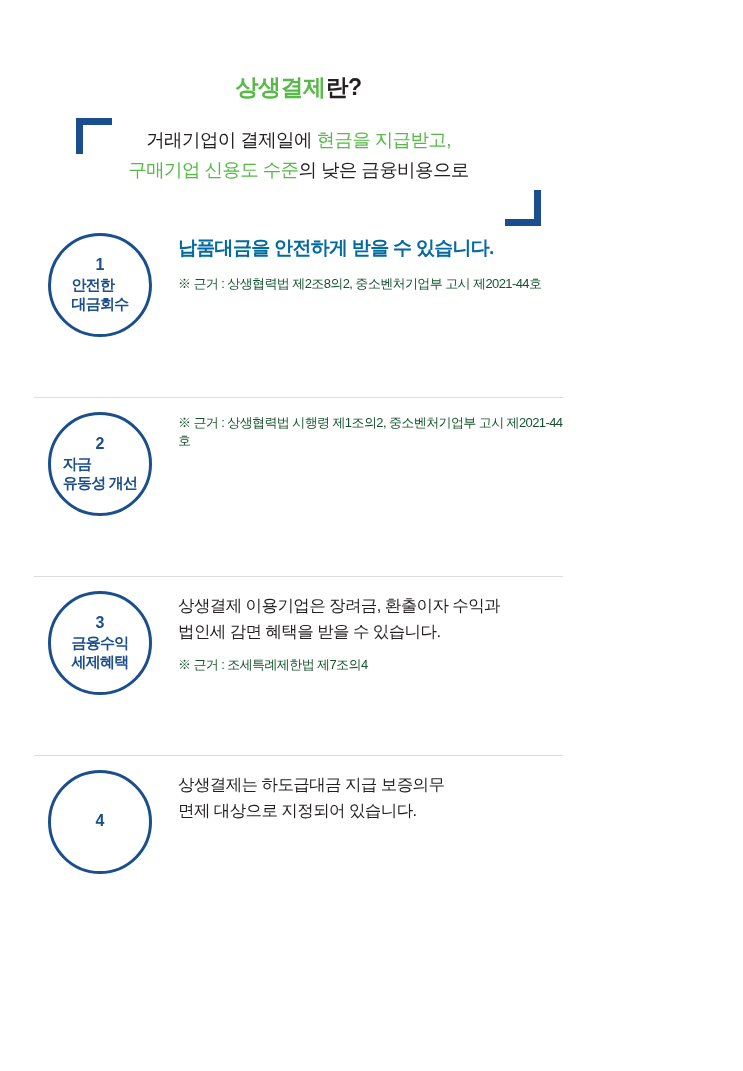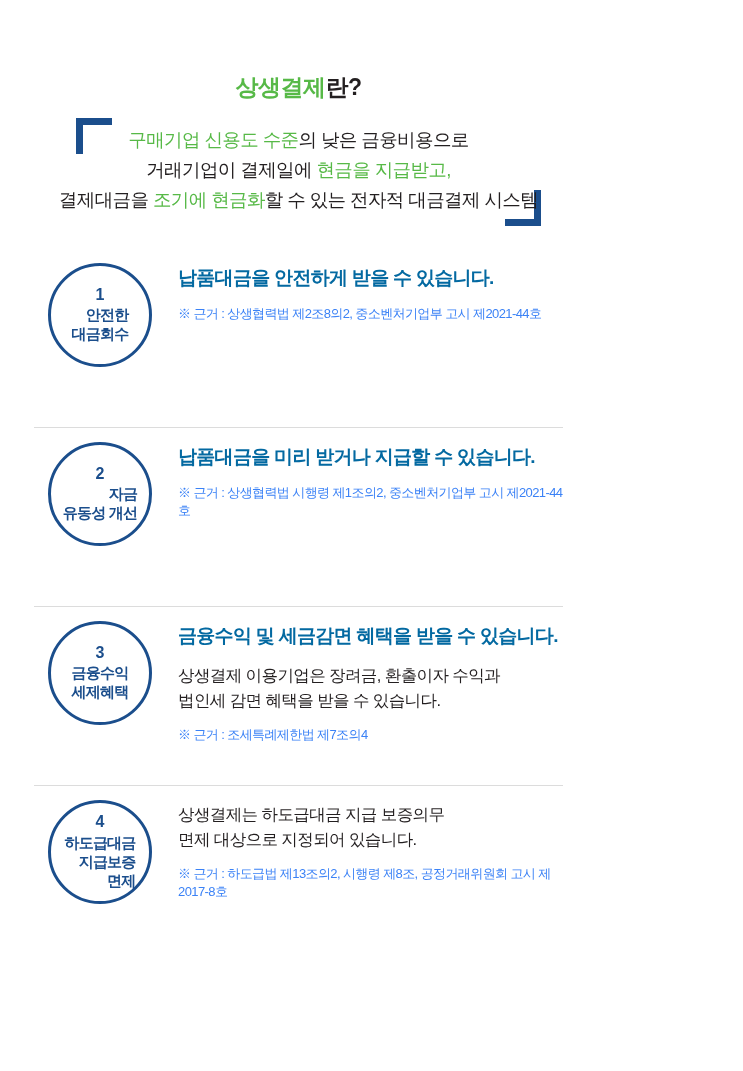--- a/index.html
+++ b/index.html
@@ -94,21 +94,21 @@
   .badge-num {
     font-size: 16px;
     font-weight: bold;
     line-height: 1.1;
     margin-bottom: 3px;
   }
   .badge-label {
     font-size: 15px;
     font-weight: bold;
     line-height: 1.25;
-    text-align: right;
+    text-align: left;
     letter-spacing: -0.8px;
     white-space: pre-line;
   }
   .item-body {
     flex: 1 1 auto;
     padding-left: 26px;
     padding-top: 16px;
   }
   .item-head {
     color: #0369a1;
@@ -120,45 +120,42 @@
   .item-desc {
     font-size: 16.5px;
     line-height: 1.55;
     letter-spacing: -0.6px;
     color: #231f20;
     white-space: pre-line;
     margin-bottom: 12px;
   }
   .item-note {
     font-size: 13px;
-    color: #3b82f6;
+    color: #14532d;
     letter-spacing: -0.6px;
   }
 </style>
 </head>
 <body>
 
 <div class="page">
 
   <div class="bracket bracket-tl"></div>
   <div class="bracket bracket-br"></div>
 
   <div class="header">
     <div class="header-title">
       <span class="t-green">상생결제</span><span class="t-dark">란?</span>
     </div>
     <div class="header-lines">
       <div>
+        <span class="t-dark">거래기업이 결제일에 </span><span class="t-green">현금을 지급받고,</span>
+      </div>
+      <div>
         <span class="t-green">구매기업 신용도 수준</span><span class="t-dark">의 낮은 금융비용으로</span>
-      </div>
-      <div>
-        <span class="t-dark">거래기업이 결제일에 </span><span class="t-green">현금을 지급받고,</span>
-      </div>
-      <div>
-        <span class="t-dark">결제대금을 </span><span class="t-green">조기에 현금화</span><span class="t-dark">할 수 있는 전자적 대금결제 시스템</span>
       </div>
     </div>
   </div>
 
   <div class="items">
 
     <div class="item">
       <div class="badge">
         <div class="badge-num">1</div>
         <div class="badge-label">안전한
@@ -172,51 +169,45 @@
 
     <div class="divider"></div>
 
     <div class="item">
       <div class="badge">
         <div class="badge-num">2</div>
         <div class="badge-label">자금
 유동성 개선</div>
       </div>
       <div class="item-body">
-        <div class="item-head">납품대금을 미리 받거나 지급할 수 있습니다.</div>
         <div class="item-note">※ 근거 : 상생협력법 시행령 제1조의2, 중소벤처기업부 고시 제2021-44호</div>
       </div>
     </div>
 
     <div class="divider"></div>
 
     <div class="item">
       <div class="badge">
         <div class="badge-num">3</div>
         <div class="badge-label">금융수익
 세제혜택</div>
       </div>
       <div class="item-body">
-        <div class="item-head">금융수익 및 세금감면 혜택을 받을 수 있습니다.</div>
         <div class="item-desc">상생결제 이용기업은 장려금, 환출이자 수익과
 법인세 감면 혜택을 받을 수 있습니다.</div>
         <div class="item-note">※ 근거 : 조세특례제한법 제7조의4</div>
       </div>
     </div>
 
     <div class="divider"></div>
 
     <div class="item">
       <div class="badge">
         <div class="badge-num">4</div>
-        <div class="badge-label">하도급대금
-지급보증
-면제</div>
       </div>
       <div class="item-body">
         <div class="item-desc">상생결제는 하도급대금 지급 보증의무
 면제 대상으로 지정되어 있습니다.</div>
-        <div class="item-note">※ 근거 : 하도급법 제13조의2, 시행령 제8조, 공정거래위원회 고시 제2017-8호</div>
       </div>
     </div>
 
   </div>
 </div>
 
 </body></html>

